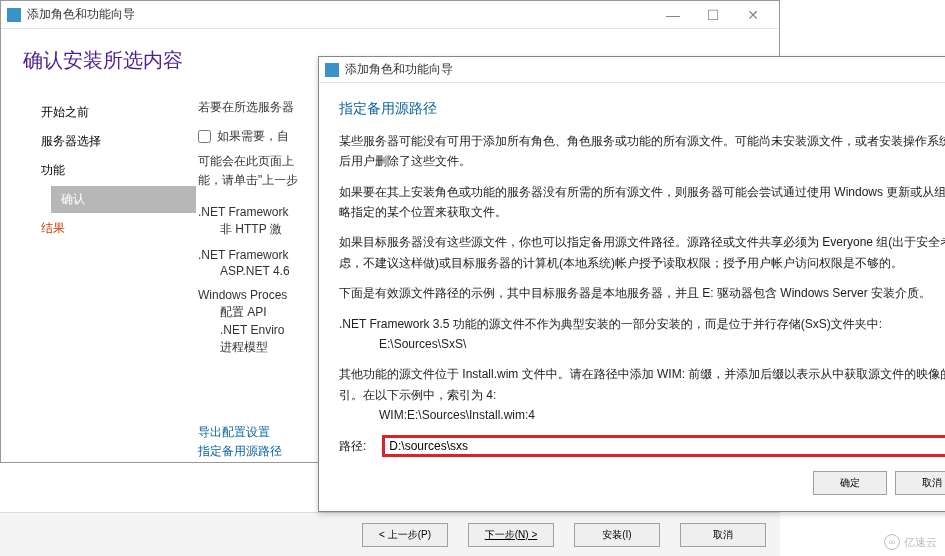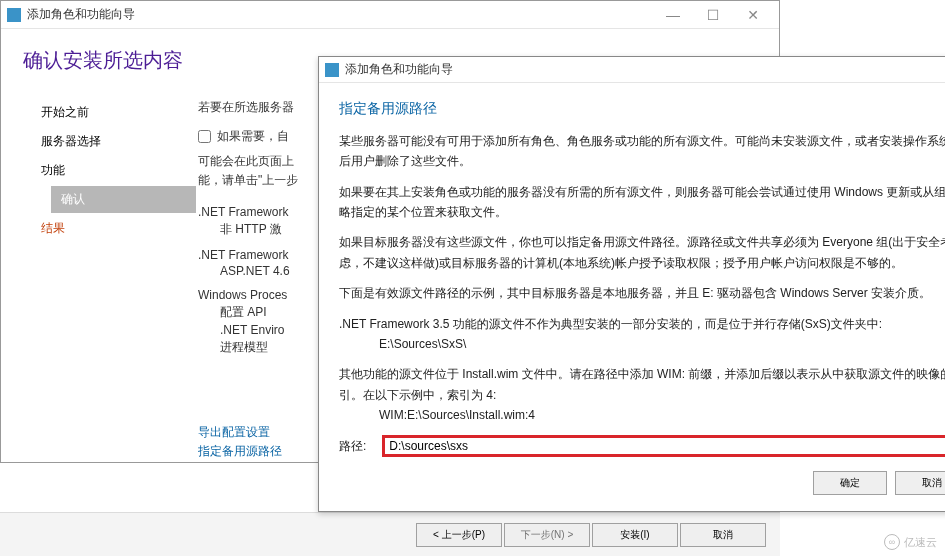--- a/index.html
+++ b/index.html
@@ -43,23 +43,23 @@
     
     .right-pane { padding: 14px 8px 0 2px; font-size: 12px; color: #333; width: 420px; }
     .right-pane .line { margin-bottom: 2px; }
     .right-pane .checkbox-row { display: flex; align-items: center; gap: 6px; margin-bottom: 8px; }
     .right-pane input[type=checkbox] { width: 13px; height: 13px; }
     .right-pane .sub { padding-left: 22px; }
     .links { margin-top: 6px; }
     .links a { display: block; color: #0a64a4; font-size: 12px; text-decoration: none; margin-bottom: 2px; cursor: pointer; }
 
     
-    .wizard-footer { position: absolute; left: 0; bottom: 0; width: 780px; height: 44px; border-top: 1px solid #dcdcdc; background: #f4f4f4; display: flex; align-items: center; justify-content: flex-end; gap: 2px; padding-right: 14px; }
+    .wizard-footer { position: absolute; left: 0; bottom: 0; width: 780px; height: 44px; border-top: 1px solid #dcdcdc; background: #f4f4f4; display: flex; align-items: center; justify-content: flex-end; gap: 20px; padding-right: 14px; }
     .wizard-footer .btn { min-width: 86px; }
-    .wizard-footer .btn[disabled] { color: #737373; }
+    .wizard-footer .btn[disabled] { color: #000000; text-decoration: underline; }
 
     
     .watermark { position: absolute; right: 8px; bottom: 6px; font-size: 11px; color: #bbb; display: flex; align-items: center; gap: 4px; }
     .watermark .circ { width: 16px; height: 16px; border: 1px solid #bbb; border-radius: 50%; display: inline-flex; align-items: center; justify-content: center; font-size: 9px; }
   </style>
 </head>
 <body>
 
 <div class="outer-window">
   <div class="outer-titlebar">

